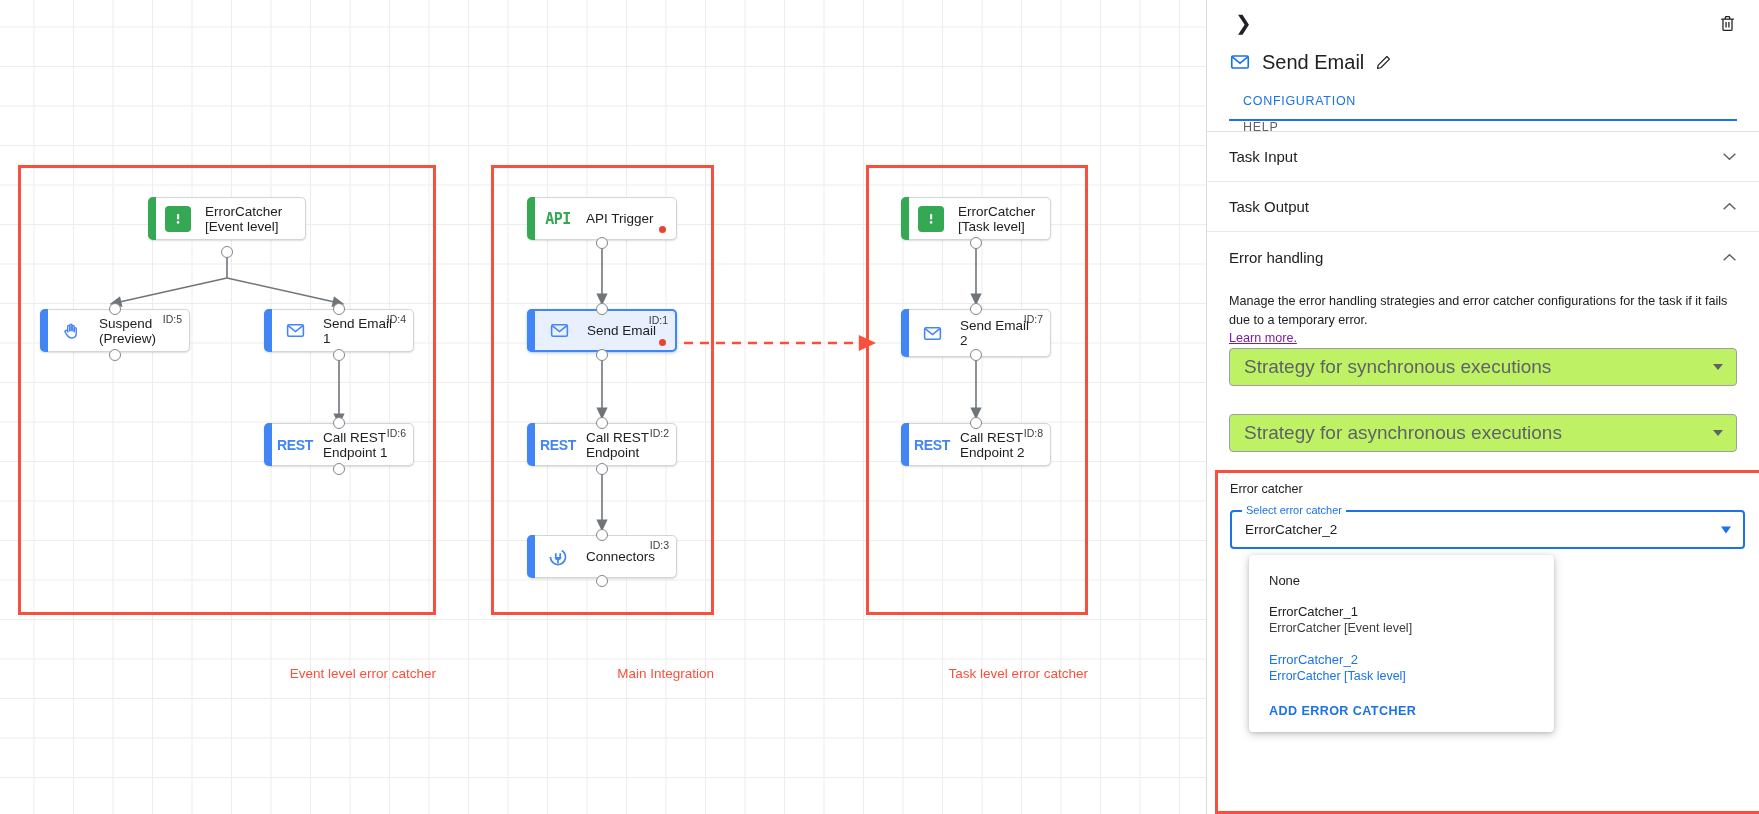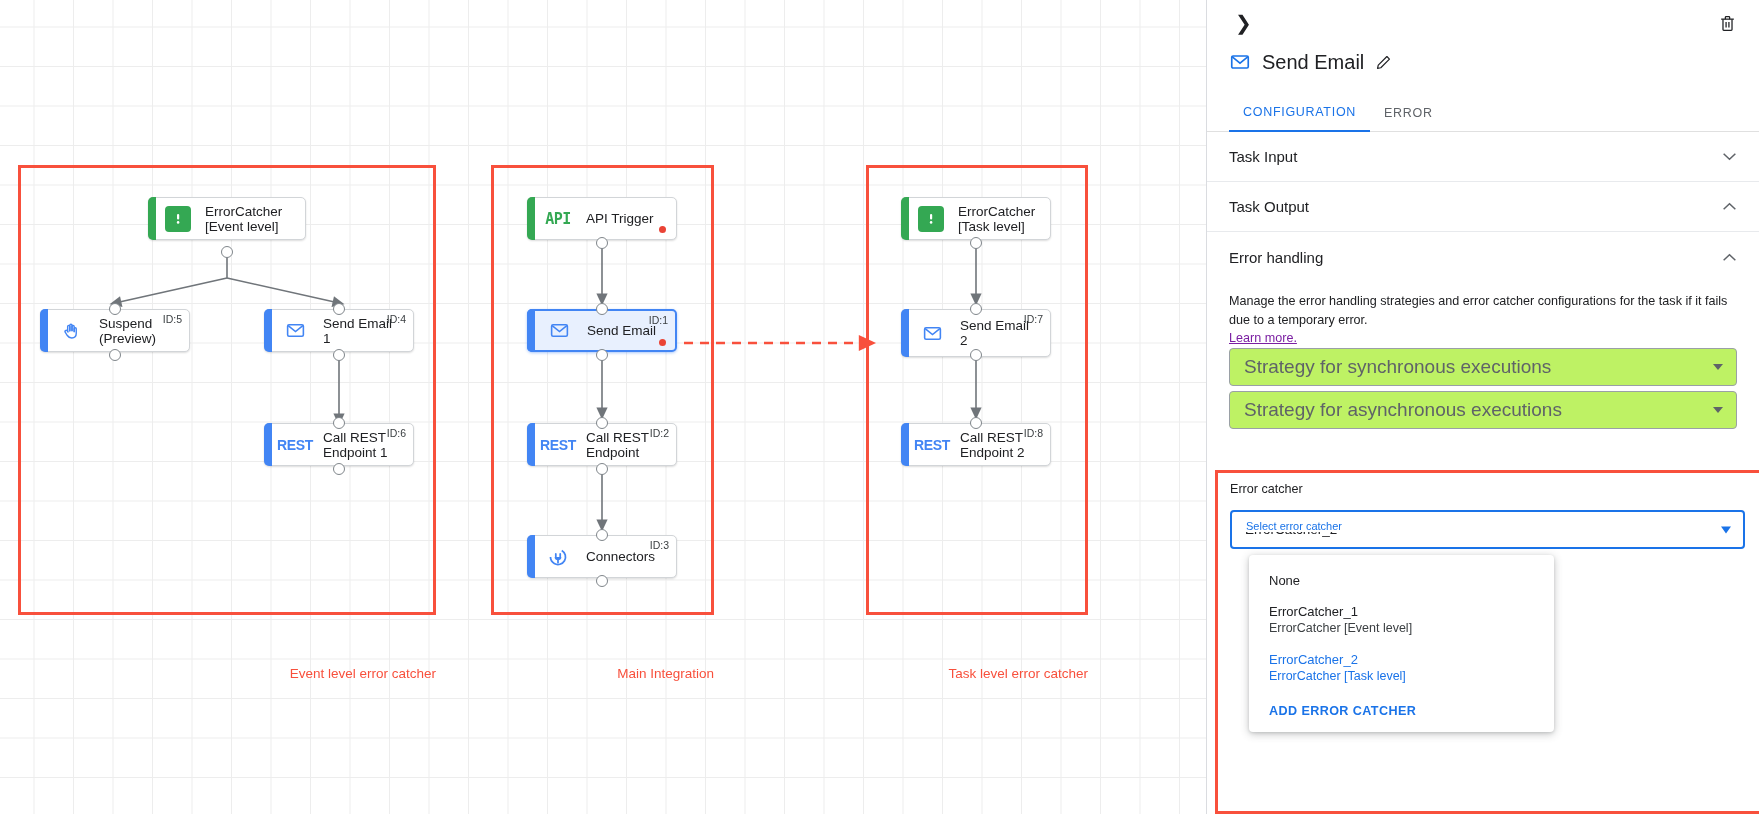--- a/index.html
+++ b/index.html
@@ -144,24 +144,25 @@
   .panel-title-row {
     display: flex; align-items: center; gap: 11px;
     height: 40px; margin-top: 2px;
   }
   .panel-title {
     font-size: 20px; color: #202124; font-weight: 400;
   }
   .pencil { cursor: pointer; display: flex; align-items: center; }
 
   .tabs {
-    display: flex; align-items: flex-end;
+    display: flex; 
     height: 38px; margin-top: 12px;
     border-bottom: 1px solid #e0e0e0;
     padding: 0 22px;
+    flex-direction: column;
   }
   .tab {
     font-size: 12.5px;
     letter-spacing: 0.7px;
     color: #5f6368;
     padding: 0 14px 11px 14px;
     cursor: pointer;
     font-weight: 500;
   }
   .tab.active { color: #1a73e8; border-bottom: 2.5px solid #1a73e8; margin-bottom: -1px; }
@@ -190,21 +191,21 @@
     position: relative;
     height: 38px;
     border: 1px solid #9aa0a6;
     border-radius: 4px;
     display: flex; align-items: center;
     padding: 0 14px;
     font-size: 19px; color: #5f6368;
     cursor: pointer;
     background: #bef264;
   }
-  .select-box + .select-box { margin-top: 5px; }
+  .select-box + .select-box { margin-top: 28px; }
   .arrow-dn {
     position: absolute; right: 13px; top: 50%;
     transform: translateY(-50%);
     width: 0; height: 0;
     border-left: 5px solid transparent;
     border-right: 5px solid transparent;
     border-top: 6px solid #5f6368;
   }
 
   
@@ -228,21 +229,20 @@
     background: #fff;
     cursor: pointer;
   }
   .ec-floating-label {
     position: absolute;
     left: 10px; top: -8px;
     background: #fff;
     padding: 0 4px;
     font-size: 11px;
     color: #1a73e8;
-    margin-top: 16px;
   }
   .ec-value { font-size: 13.5px; color: #202124; }
   .arrow-dn-blue {
     position: absolute; right: 12px; top: 50%;
     transform: translateY(-50%);
     width: 0; height: 0;
     border-left: 5.5px solid transparent;
     border-right: 5.5px solid transparent;
     border-top: 7px solid #1a73e8;
   }
@@ -493,21 +493,21 @@
         <span class="pencil">
           <svg width="17" height="17" viewBox="0 0 24 24" fill="none" stroke="#202124" stroke-width="1.7" stroke-linecap="round" stroke-linejoin="round">
             <path d="M16.8 3.6 l3.6 3.6 L8.2 19.4 l-4.6 1 l1 -4.6 z"></path>
           </svg>
         </span>
       </div>
     </div>
 
     <div class="tabs">
       <div class="tab active">CONFIGURATION</div>
-      <div class="tab">ERROR</div>
+      <div class="tab">HELP</div>
     </div>
 
     <div class="section">
       <span class="section-title">Task Input</span>
       <span class="caret">
         <svg width="15" height="9" viewBox="0 0 16 10" fill="none" stroke="#5f6368" stroke-width="1.7">
           <path d="M1.5 2 L8 8 L14.5 2"></path>
         </svg>
       </span>
     </div>

